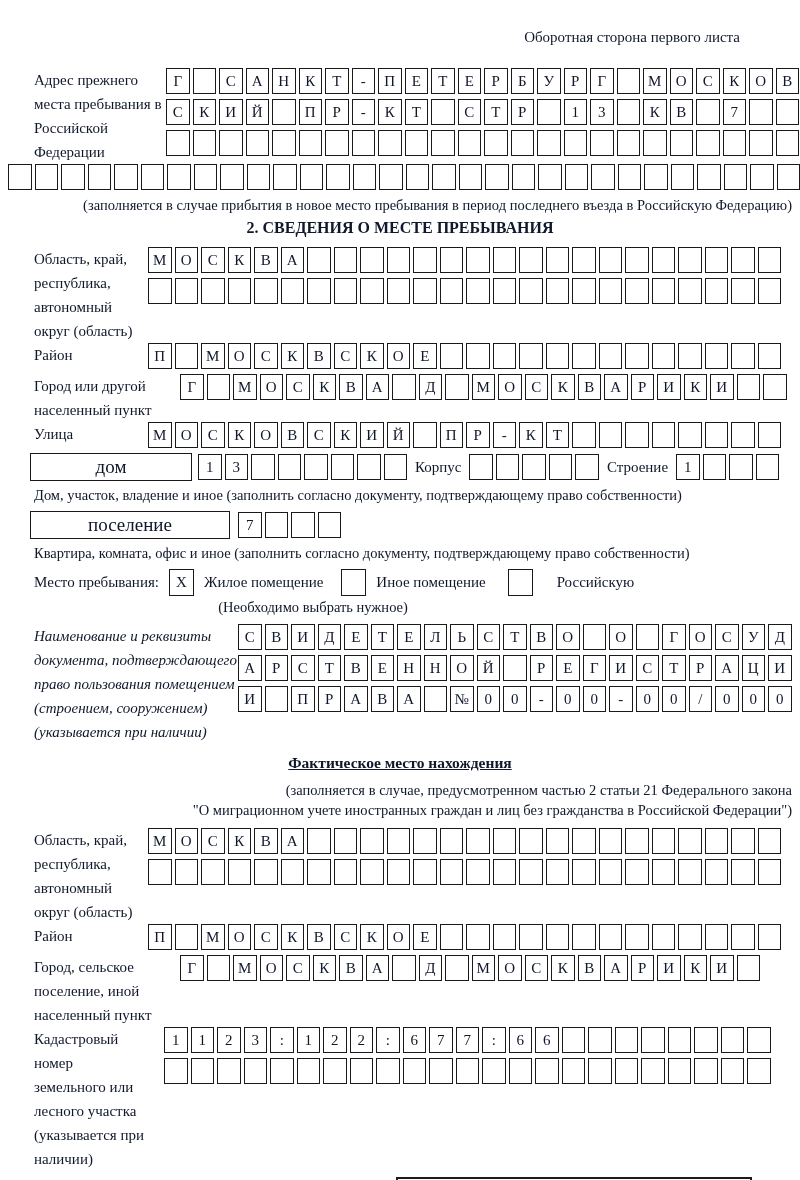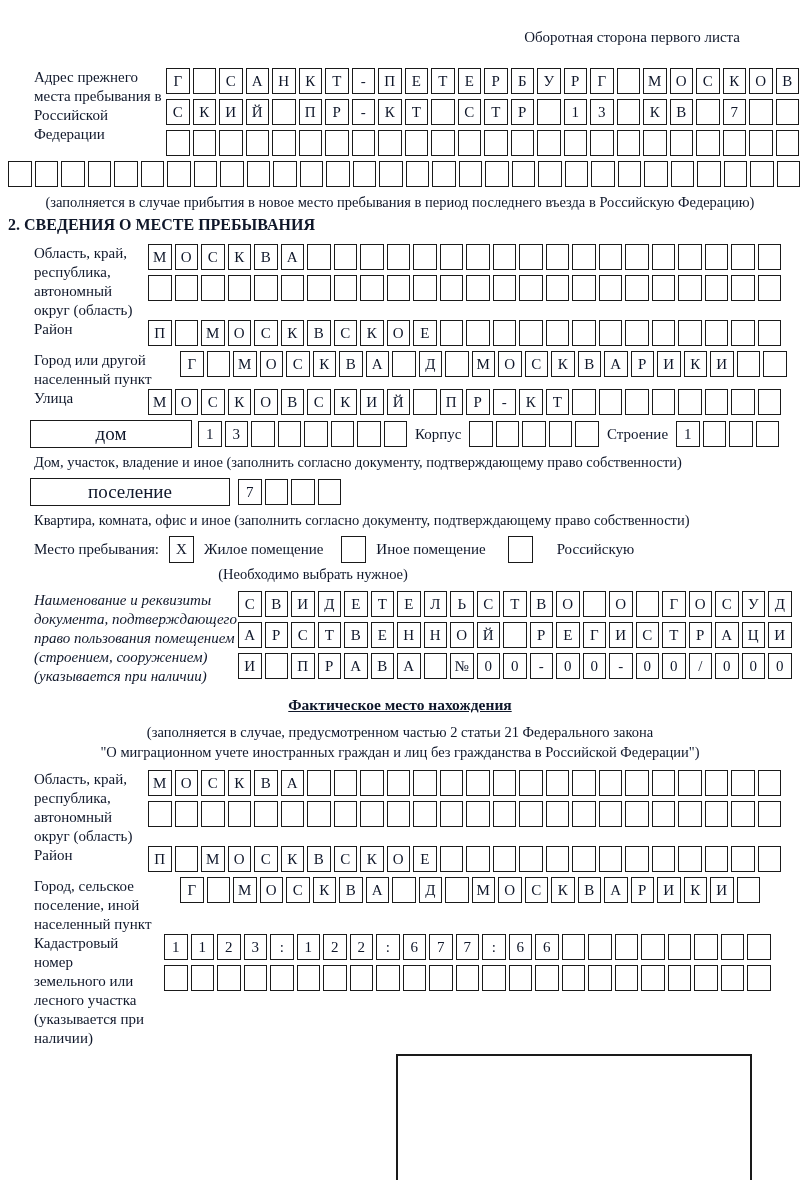--- a/index.html
+++ b/index.html
@@ -4,36 +4,36 @@
 <style>
   html,body{margin:0;padding:0;background:#fff;}
   .page{
     width:800px;height:1180px;box-sizing:border-box;
     padding:14px 8px 0;
     font-family:"Liberation Serif","DejaVu Serif",serif;
     color:#0f172a;position:relative;overflow:hidden;margin-top:15px;
   }
   .header-note{text-align:right;font-size:15px;padding-right:52px;margin-bottom:22px;}
   .field{display:flex;align-items:flex-start;}
-  .f-label{flex:0 0 auto;width:114px;margin-left:26px;font-size:15px;line-height:19px;}
+  .f-label{flex:0 0 auto;width:114px;margin-left:26px;font-size:15px;line-height:24px;}
   .f-label.w132{width:132px;}
   .f-label.w146{width:146px;}
   .f-label.w204{width:204px;font-style:italic;}
   .rows{flex:1 1 auto;}
   .rows.ind16{margin-left:16px;}
   .cells{display:flex;gap:3px;margin-bottom:5px;}
   .cell{
     flex:0 0 auto;box-sizing:border-box;width:23.5px;height:26px;
     border:1.7px solid #1a1a1a;display:flex;align-items:center;justify-content:center;
     font-size:15px;line-height:1;background:#fff;
   }
   .caption{font-size:14.5px;line-height:20px;}
-  .caption.center{text-align:center;}
+  .caption.center{text-align:right;}
   .caption.left{margin-left:26px;margin-bottom:6px;}
-  .section-title{text-align:left;font-size:16px;font-weight:bold;margin:4px 0 10px;}
+  .section-title{text-align:center;font-size:16px;font-weight:bold;margin:4px 0 10px;}
   .sub-title{text-align:center;font-size:15.5px;font-weight:bold;margin:10px 0 8px;text-decoration:underline;}
   .inline-row{display:flex;align-items:center;margin-left:22px;margin-bottom:4px;}
   .box-label{
     box-sizing:border-box;border:1.7px solid #1a1a1a;height:28px;
     display:flex;align-items:center;justify-content:center;font-size:19px;background:#fff;
   }
   .box-dom{width:162px;margin-right:6px;}
   .box-kv{width:200px;margin-right:8px;}
   .inline-label{font-size:15px;margin:0 8px;white-space:nowrap;}
   .stay-row{display:flex;align-items:center;margin-left:26px;margin-top:4px;font-size:15px;}

